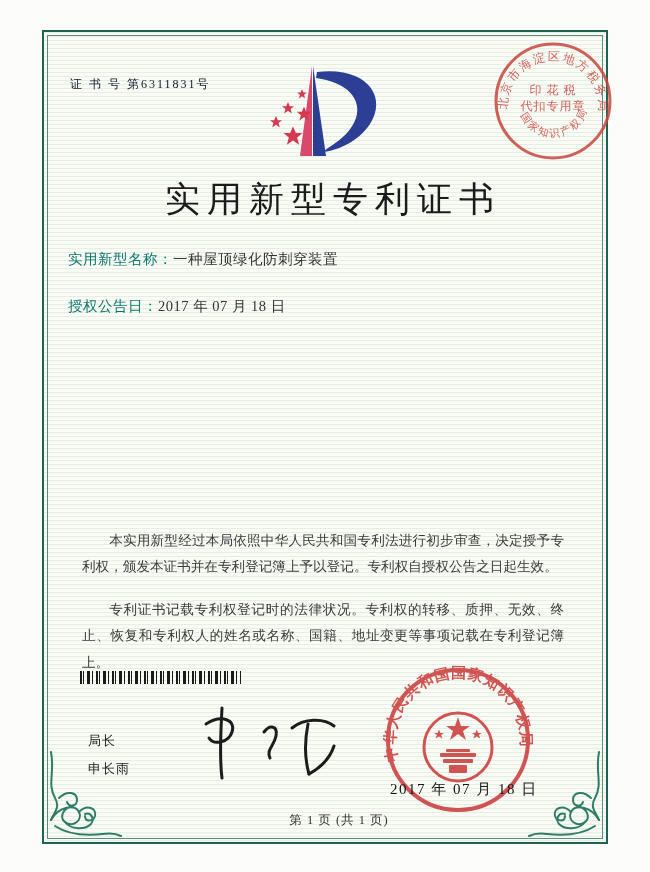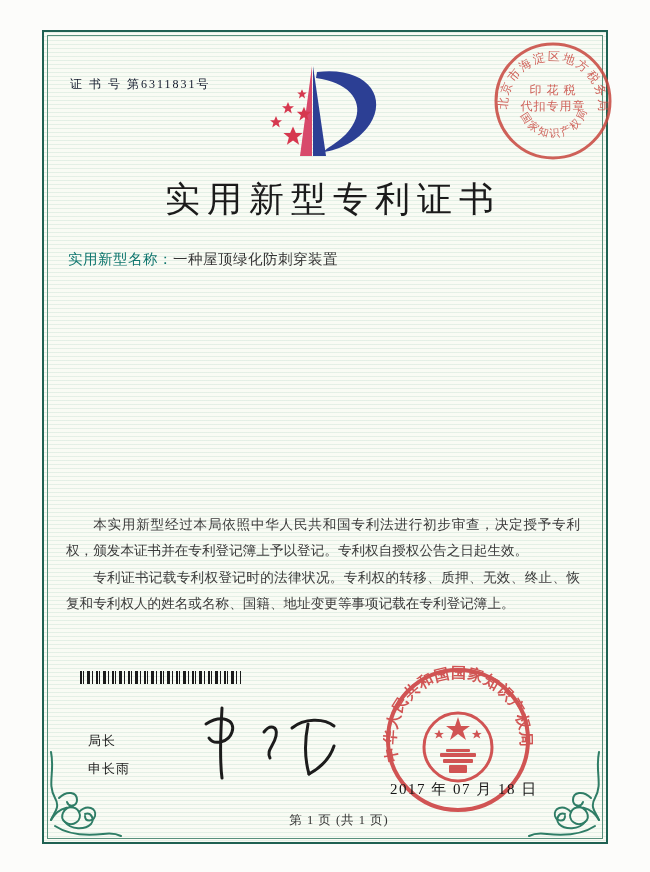--- a/index.html
+++ b/index.html
@@ -29,21 +29,21 @@
     position:absolute;left:8px;top:176px;width:100%;text-align:center;
     font-size:35px;letter-spacing:7px;color:#1b1b1b;font-weight:500;
   }
   .fields{position:absolute;left:68px;top:250px;width:500px;}
   .field-row{height:46.5px;font-size:14.5px;letter-spacing:.5px;color:#333;white-space:nowrap;}
   .field-row .lbl{color:#0f766e;}
   .paras{
     position:absolute;left:66px;top:512px;width:514px;
     font-size:13.6px;line-height:26.4px;color:#3a3a3a;text-align:justify;
   }
-  .paras p{margin:0;text-indent:2em;}
+  .paras p{margin:16px;text-indent:2em;}
   .barcode{
     position:absolute;left:80px;top:671px;width:161px;height:13px;
     background:repeating-linear-gradient(90deg,
       #1b1b1b 0 2px, transparent 2px 3px,
       #1b1b1b 3px 4px, transparent 4px 7px,
       #1b1b1b 7px 10px, transparent 10px 12px,
       #1b1b1b 12px 13px, transparent 13px 16px);
   }
   .signer{
     position:absolute;left:88px;top:727px;
@@ -127,20 +127,23 @@
   <text x="61" y="54" text-anchor="middle" fill="#c8473f" font-size="12" letter-spacing="1">印 花 税</text>
   <text x="61" y="70" text-anchor="middle" fill="#c8473f" font-size="12" letter-spacing="1">代扣专用章</text>
 </svg>
 
 <div class="title">实用新型专利证书</div>
 
 <div class="fields">
   <div class="field-row">
     <span class="lbl">实用新型名称：</span><span class="val">一种屋顶绿化防刺穿装置</span>
   </div>
+  <div class="field-row">
+    <span class="lbl">授权公告日：</span><span class="val">2017 年 07 月 18 日</span>
+  </div>
 </div>
 
 <div class="paras">
   <p>本实用新型经过本局依照中华人民共和国专利法进行初步审查，决定授予专利权，颁发本证书并在专利登记簿上予以登记。专利权自授权公告之日起生效。</p>
   <p>专利证书记载专利权登记时的法律状况。专利权的转移、质押、无效、终止、恢复和专利权人的姓名或名称、国籍、地址变更等事项记载在专利登记簿上。</p>
 </div>
 
 <div class="barcode"></div>
 
 <div class="signer">

